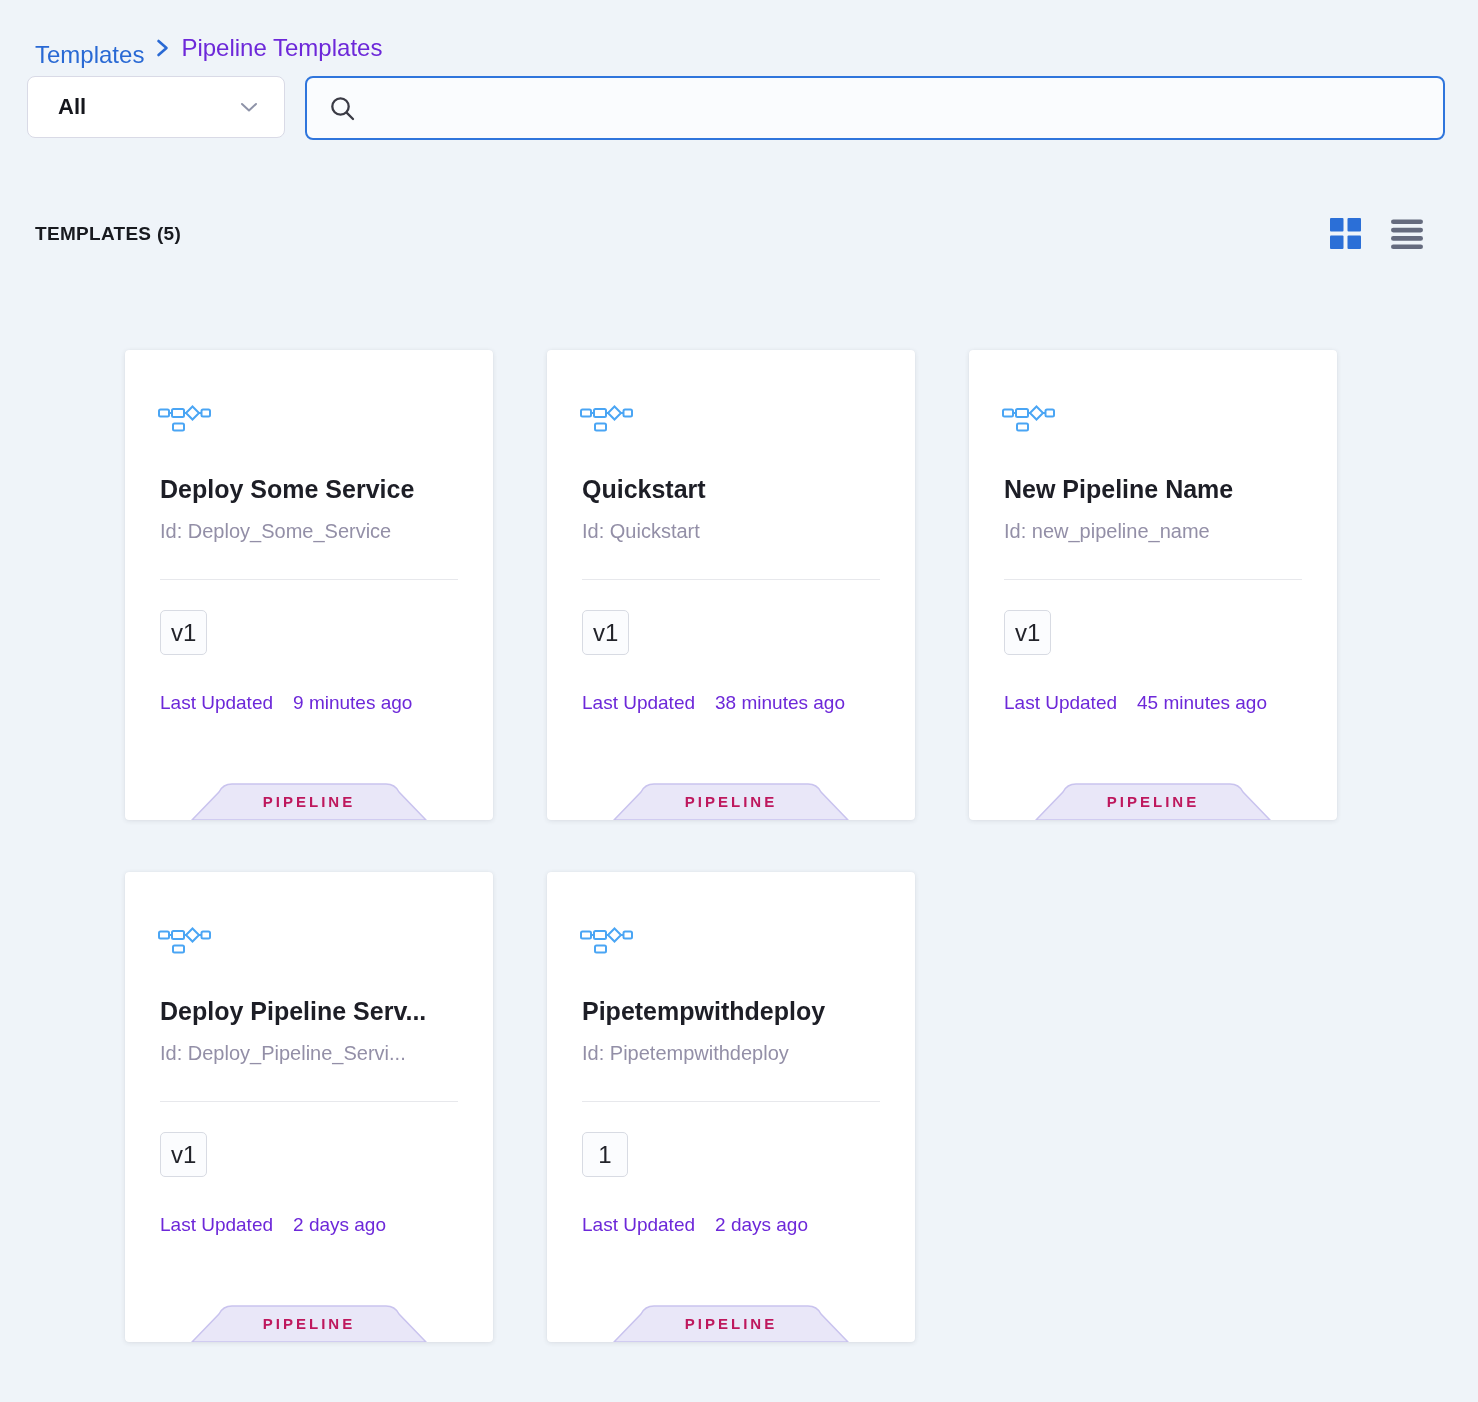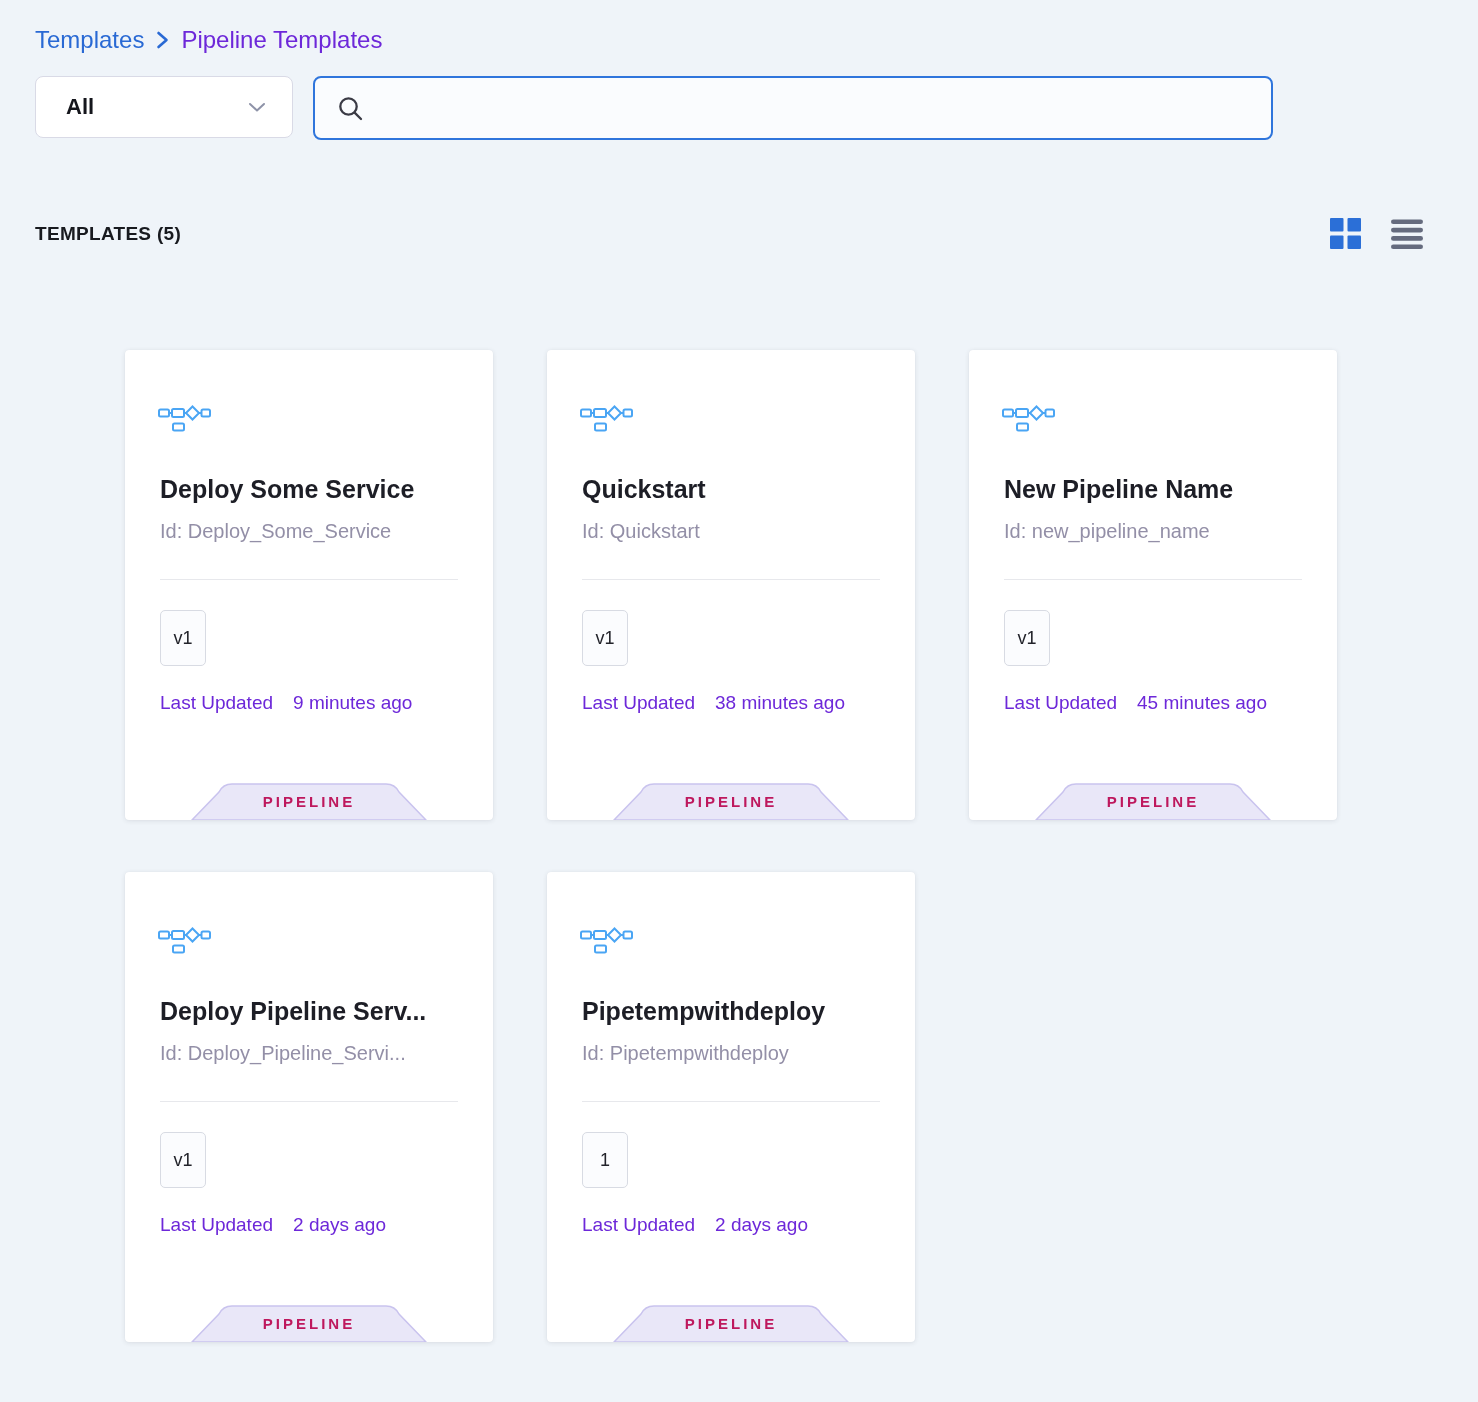--- a/index.html
+++ b/index.html
@@ -11,26 +11,26 @@
     position:relative;
     overflow:hidden;
   }
 
   
   .breadcrumb {
     position:absolute; left:35px; top:26px;
     display:flex; align-items:center; gap:12px;
     font-size:24px;
   }
-  .crumb-link { color:#2969d4; text-decoration:none; cursor:pointer; }
+  .crumb-link { color:#2969d4; text-decoration:none; cursor:pointer;margin-top:15px; }
   .crumb-sep  { display:flex; align-items:center; }
   .crumb-current { color:#6d28d9; }
 
   
-  .filter-row { position:absolute; left:35px; top:76px; width:1238px; display:flex; gap:20px;justify-content:flex-end; }
+  .filter-row { position:absolute; left:27px; top:76px; width:1418px; display:flex; gap:20px;justify-content:flex-end; }
   .scope-dropdown {
     width:258px; height:62px; flex:none;
     background:#ffffff; border:1px solid #d9dae6; border-radius:8px;
     display:flex; align-items:center; justify-content:space-between;
     padding:0 26px 0 30px; cursor:pointer;
   }
   .scope-dropdown .dd-value { font-size:22px; font-weight:700; color:#15161c; }
   .search-box {
     flex:1; height:64px;
     background:#fafcfe; border:2px solid #2f75dc; border-radius:8px;
@@ -73,24 +73,24 @@
     position:absolute; left:35px; top:170px; width:300px;
     font-size:20px; color:#938fa7;
     white-space:nowrap; overflow:hidden;
   }
   .card-divider {
     position:absolute; left:35px; right:35px; top:229px;
     border-top:1px solid #e7e8ec;
   }
   .version-badge {
     position:absolute; left:35px; top:260px;
-    min-width:46px; height:56px; padding:0 10px;
+    min-width:46px; height:45px; padding:0 10px;
     border:1px solid #d8dbe3; border-radius:5px; background:#fbfcfe;
     display:inline-flex; align-items:center; justify-content:center;
-    font-size:18px; color:#22232a;
+    font-size:24px; color:#22232a;
   }
   .updated-row {
     position:absolute; left:35px; top:342px;
     display:flex; gap:20px; font-size:19px; color:#6d28d9;
   }
   .ribbon {
     position:absolute; bottom:0; left:50%; transform:translateX(-50%);
     width:236px; height:37px;
   }
   .ribbon svg { position:absolute; left:0; top:0; }

